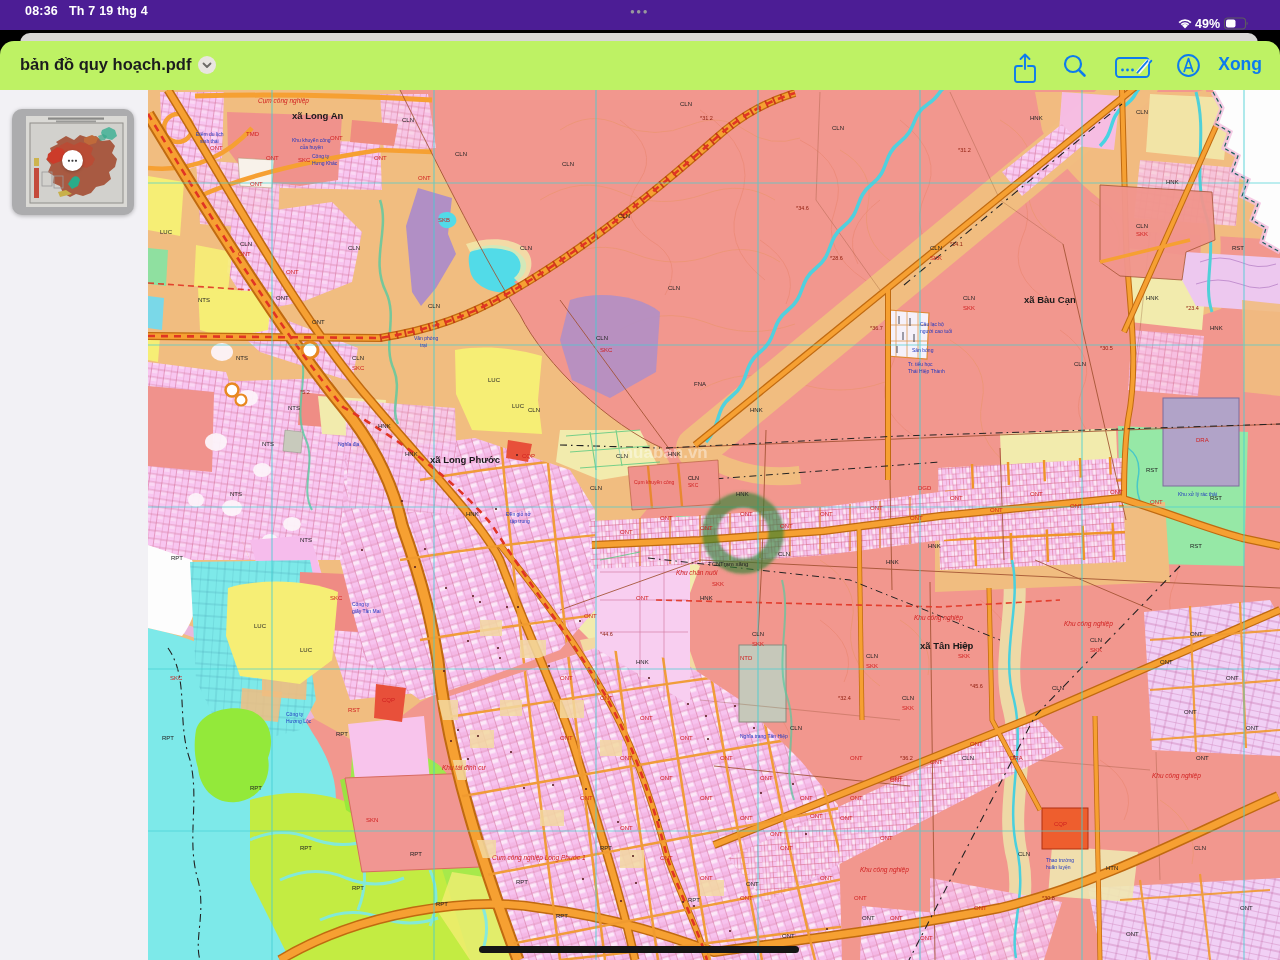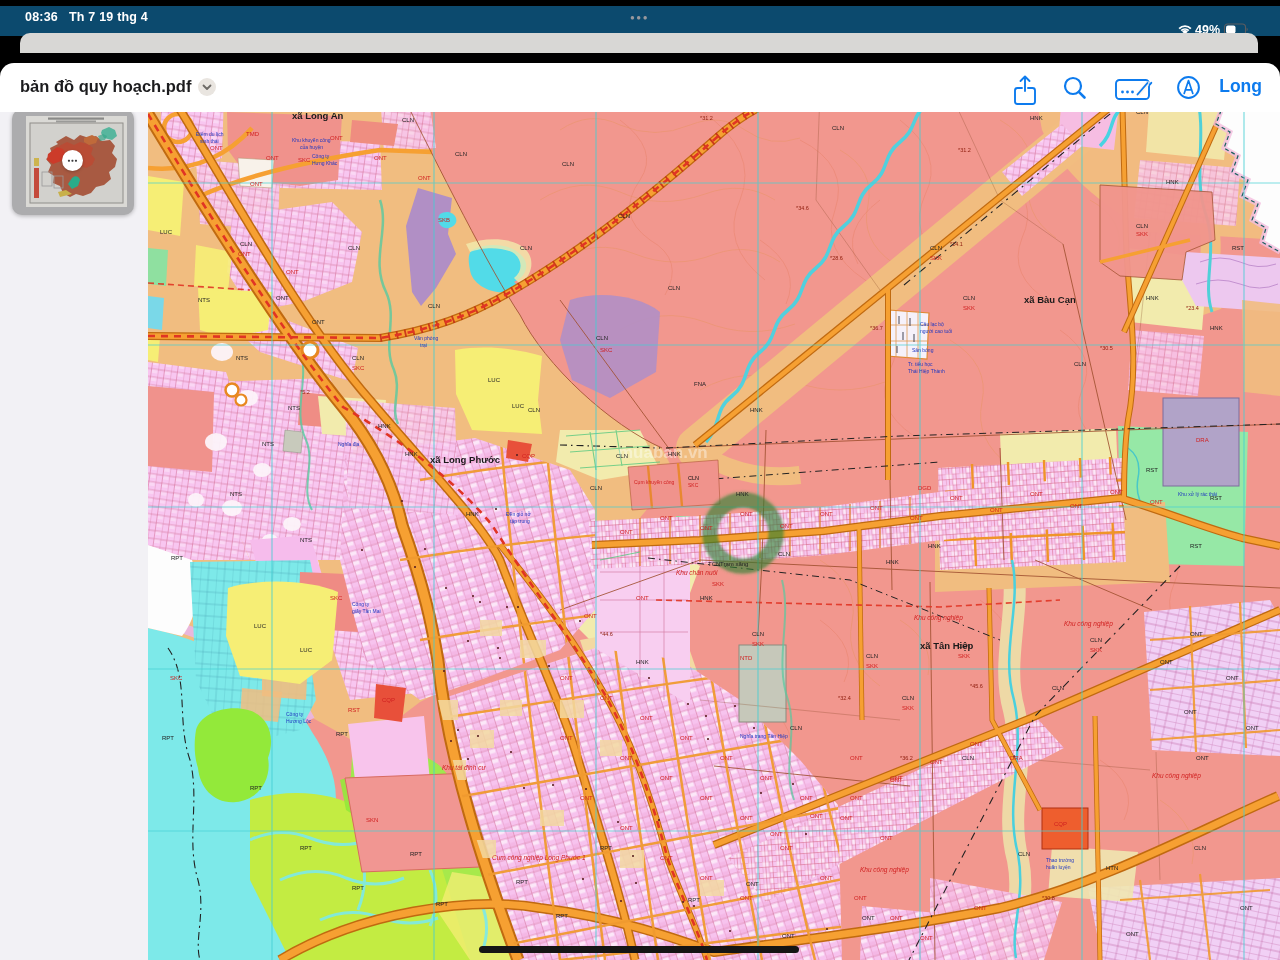--- a/index.html
+++ b/index.html
@@ -1,21 +1,21 @@
 <!DOCTYPE html>
 <html><head><meta charset="utf-8">
 <style>
 html,body{margin:0;padding:0;width:1280px;height:960px;overflow:hidden;background:#000;font-family:"Liberation Sans",sans-serif;}
 #stage{position:relative;width:1280px;height:960px;}
-#statusbar{position:absolute;left:0;top:6px;width:1280px;height:30px;background:#0c4a6e;color:#fff;z-index:5;}
+#statusbar{position:absolute;left:0;top:0;width:1280px;height:30px;background:#4c1d95;color:#fff;z-index:5;}
 #sbleft{position:absolute;left:25px;top:4px;font-size:12.5px;font-weight:bold;letter-spacing:.2px;}
 #sbdots{position:absolute;left:630px;top:7px;color:#98989d;font-size:8px;letter-spacing:1.5px;}
 #sbright{position:absolute;right:24px;top:3px;height:16px;margin-top:12px;}
 #graycard{position:absolute;left:20px;top:33px;width:1238px;height:20px;background:#d8d7d5;border-radius:10px 10px 0 0;z-index:6;}
-#toolbar{position:absolute;left:0;top:41px;width:1280px;height:49px;background:#ffffff;border-radius:14px 14px 0 0;z-index:7;margin-top:22px;}
+#toolbar{position:absolute;left:0;top:41px;width:1280px;height:49px;background:#bef264;border-radius:14px 14px 0 0;z-index:7;}
 #title{position:absolute;left:20px;top:14px;font-size:16.5px;font-weight:bold;color:#1c1c1e;}
 #chev{position:absolute;left:198px;top:15px;width:18px;height:18px;border-radius:9px;background:#e9e5e0;color:#6d6a66;}
 #tbicons{position:absolute;right:0;top:0;height:49px;}
 #xong{position:absolute;right:18px;top:13px;color:#0d7bee;font-weight:bold;font-size:17.5px;}
 #sidebar{position:absolute;left:0;top:90px;width:148px;height:870px;background:#f2f1f5;z-index:4;}
 #thumb{position:absolute;left:12px;top:19px;width:122px;height:106px;background:#acacae;border-radius:10px;box-shadow:0 1px 4px rgba(0,0,0,.28);}
 #thumbpage{position:absolute;left:14px;top:7px;width:101px;height:91px;background:#d9d8d4;}
 #thumbcircle{position:absolute;left:50px;top:41px;width:21px;height:21px;border-radius:11px;background:#fff;box-shadow:0 1px 3px rgba(0,0,0,.25);text-align:center;color:#3a3a3c;font-size:5px;line-height:21px;letter-spacing:.5px;}
 #map{position:absolute;left:148px;top:90px;width:1132px;height:870px;z-index:3;}
 </style></head>
@@ -61,21 +61,21 @@
             <circle cx="16.5" cy="12" r="1.4" fill="#0d7bee"></circle>
         <path d="M20 13.5 L30.5 1.5 l 3.2 0 l0 3 L23.5 16.2 Z" fill="#f9f6f1" stroke="none"></path>
         <path d="M21.5 14.5 L31.5 3 M33.5 5 l1.8 -2.2" stroke="#0d7bee" stroke-width="1.9" fill="none" stroke-linecap="round"></path>
       </g>
       <g transform="translate(167,13)" fill="none" stroke="#0d7bee">
         <circle cx="11.5" cy="11.5" r="10.4" stroke-width="2"></circle>
         <path d="M11.5 4.5 L7.2 17.5 M11.5 4.5 L15.8 17.5 M8.3 13.8 h6.4" stroke-width="1.7" stroke-linecap="round"></path>
       </g>
     </svg>
   </div>
-  <div id="xong">Long</div>
+  <div id="xong">Xong</div>
 </div>
 <div id="sidebar">
   <div id="thumb">
     <div id="thumbpage">
       <svg width="101" height="91" viewBox="0 0 101 91">
         <rect x="0" y="0" width="101" height="91" fill="#dad9d5"></rect>
         <rect x="4" y="7" width="93" height="80" fill="#d2d1cd" stroke="#8f8e8a" stroke-width="1"></rect>
         <rect x="22" y="1.5" width="56" height="2.2" fill="#8a8a88"></rect>
         <rect x="30" y="4.5" width="40" height="1.8" fill="#9a9a98"></rect>
         <path d="M30 26 l10 -6 8 4 6 -5 9 3 7 -2 6 5 8 -1 5 6 -3 7 5 6 -2 8 -6 5 2 7 -7 6 -8 2 -5 6 -8 3 -7 -2 -6 3 -7 -4 -3 -7 -7 -3 1 -7 -6 -4 3 -7 -5 -6 6 -5 -2 -6 8 -4 Z" fill="#a85a42"></path>

